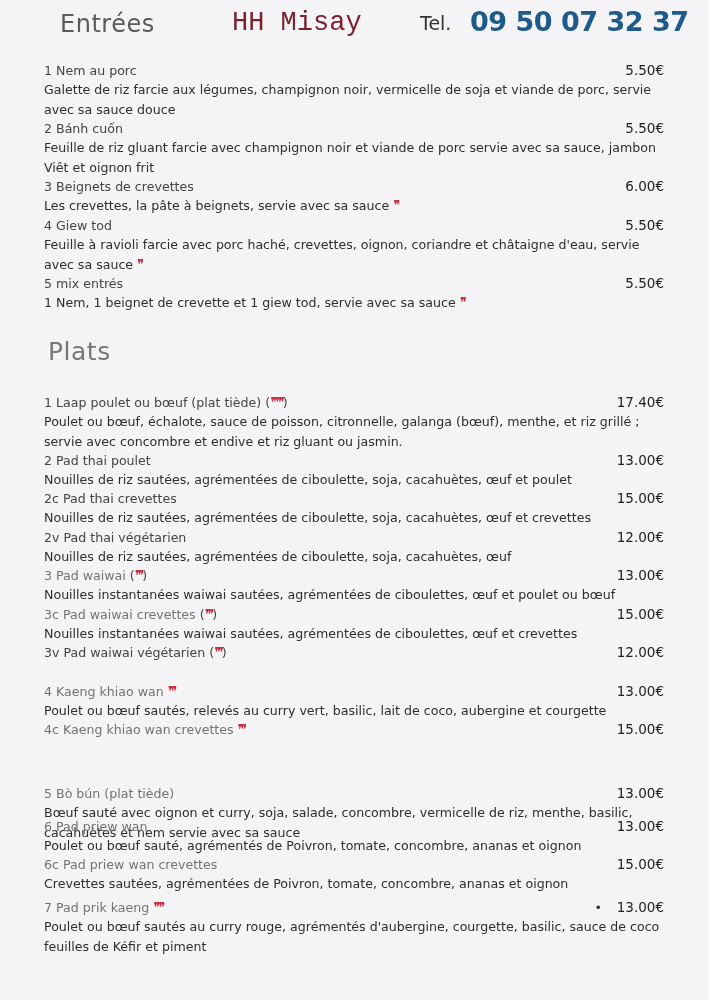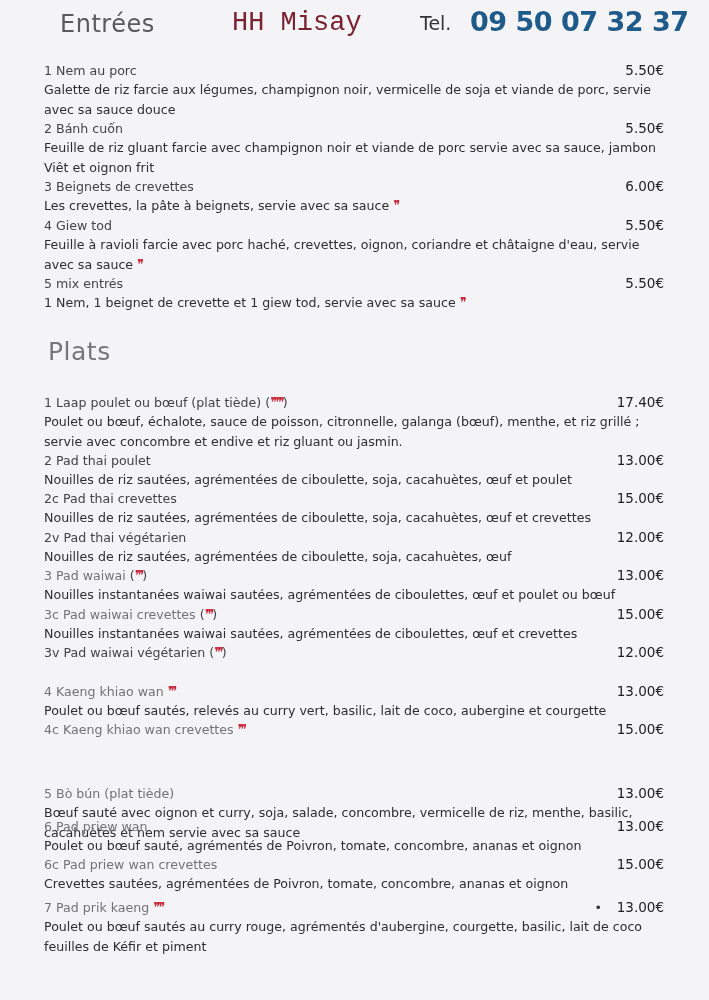--- a/index.html
+++ b/index.html
@@ -105,16 +105,16 @@
   <div class="item faded" style="top:817px">
     <div class="item-head"><span class="item-name">6 Pad priew wan</span><span class="item-price">13.00€</span></div>
     <div class="item-desc">Poulet ou bœuf sauté, agrémentés de Poivron, tomate, concombre, ananas et oignon</div>
   </div>
   <div class="item faded" style="top:855px">
     <div class="item-head"><span class="item-name">6c Pad priew wan crevettes</span><span class="item-price">15.00€</span></div>
     <div class="item-desc">Crevettes sautées, agrémentées de Poivron, tomate, concombre, ananas et oignon</div>
   </div>
   <div class="item faded" style="top:898px">
     <div class="item-head"><span class="item-name">7 Pad prik kaeng</span><span class="chili">❜❜❜❜</span><span class="dot">•</span><span class="item-price">13.00€</span></div>
-    <div class="item-desc">Poulet ou bœuf sautés au curry rouge, agrémentés d'aubergine, courgette, basilic, lait de coco feuilles de Kéfir et piment</div>
+    <div class="item-desc">Poulet ou bœuf sautés au curry rouge, agrémentés d'aubergine, courgette, basilic, sauce de coco feuilles de Kéfir et piment</div>
   </div>
 
 </div>
 
 </body></html>

